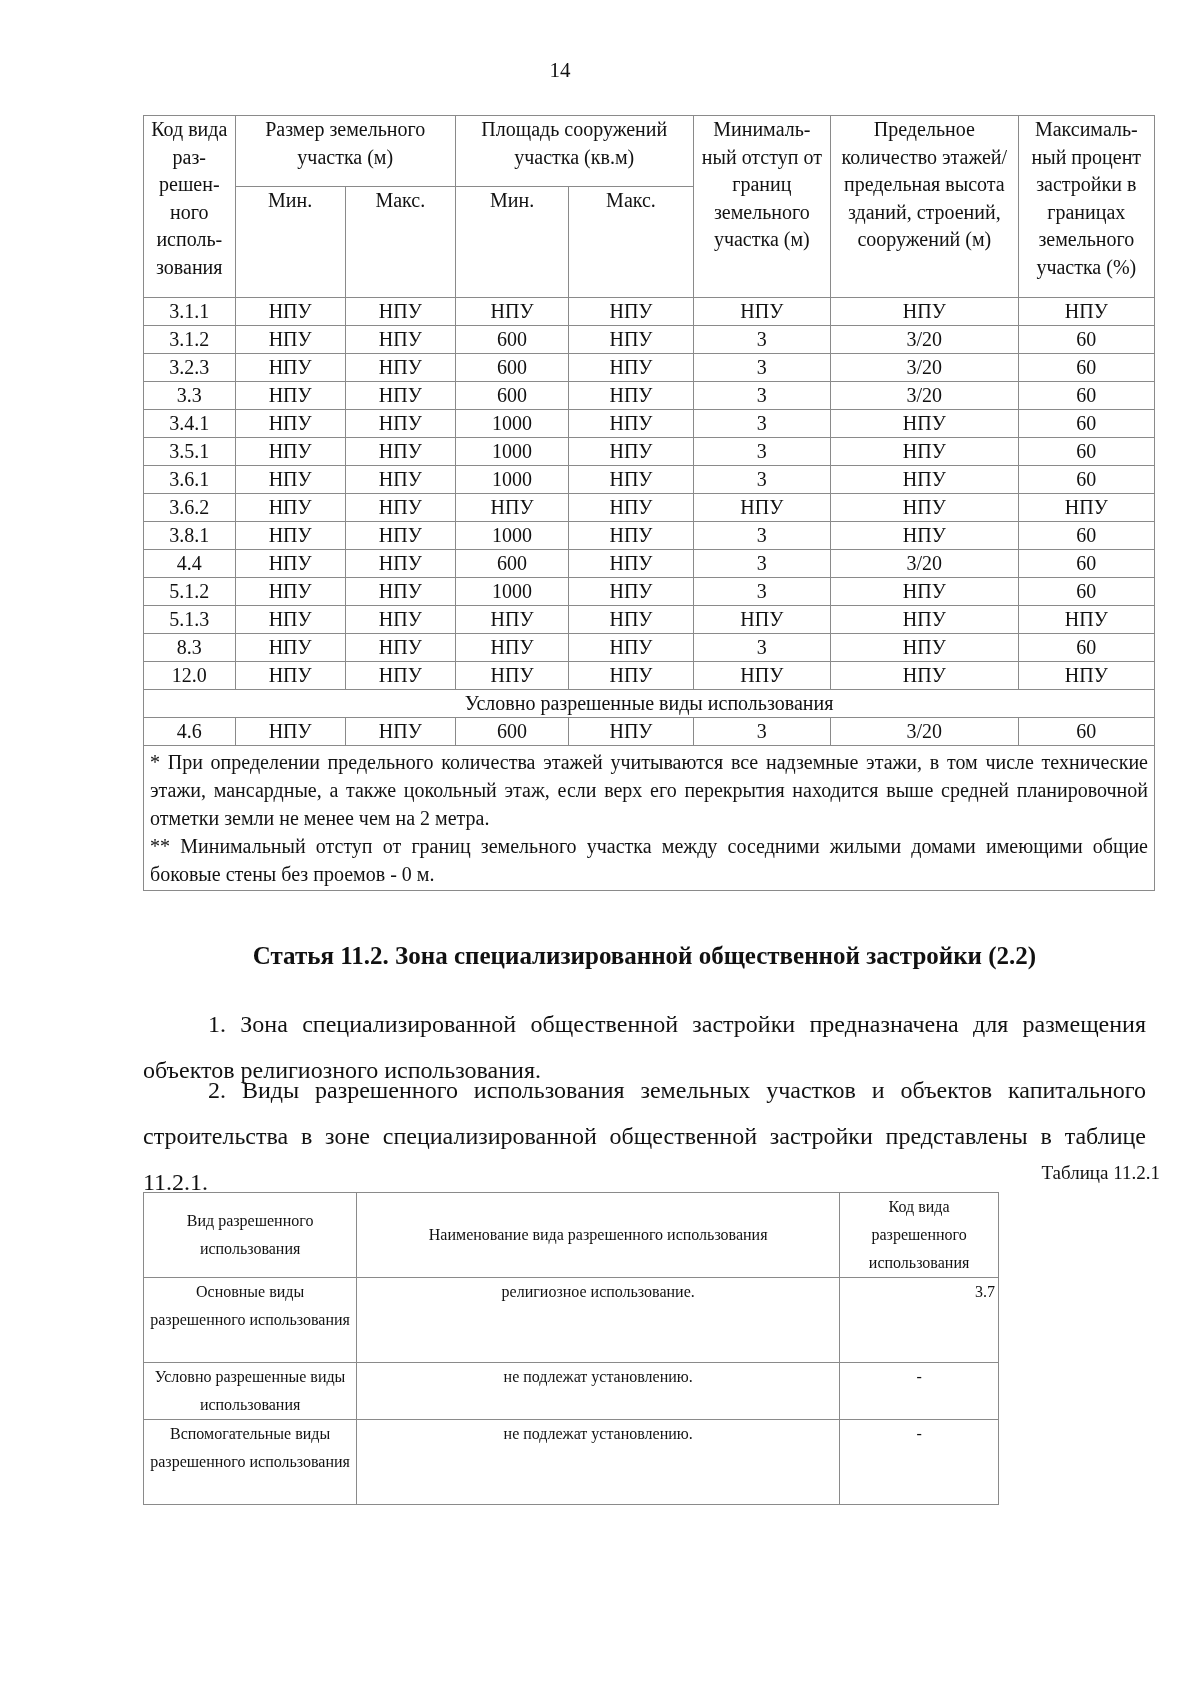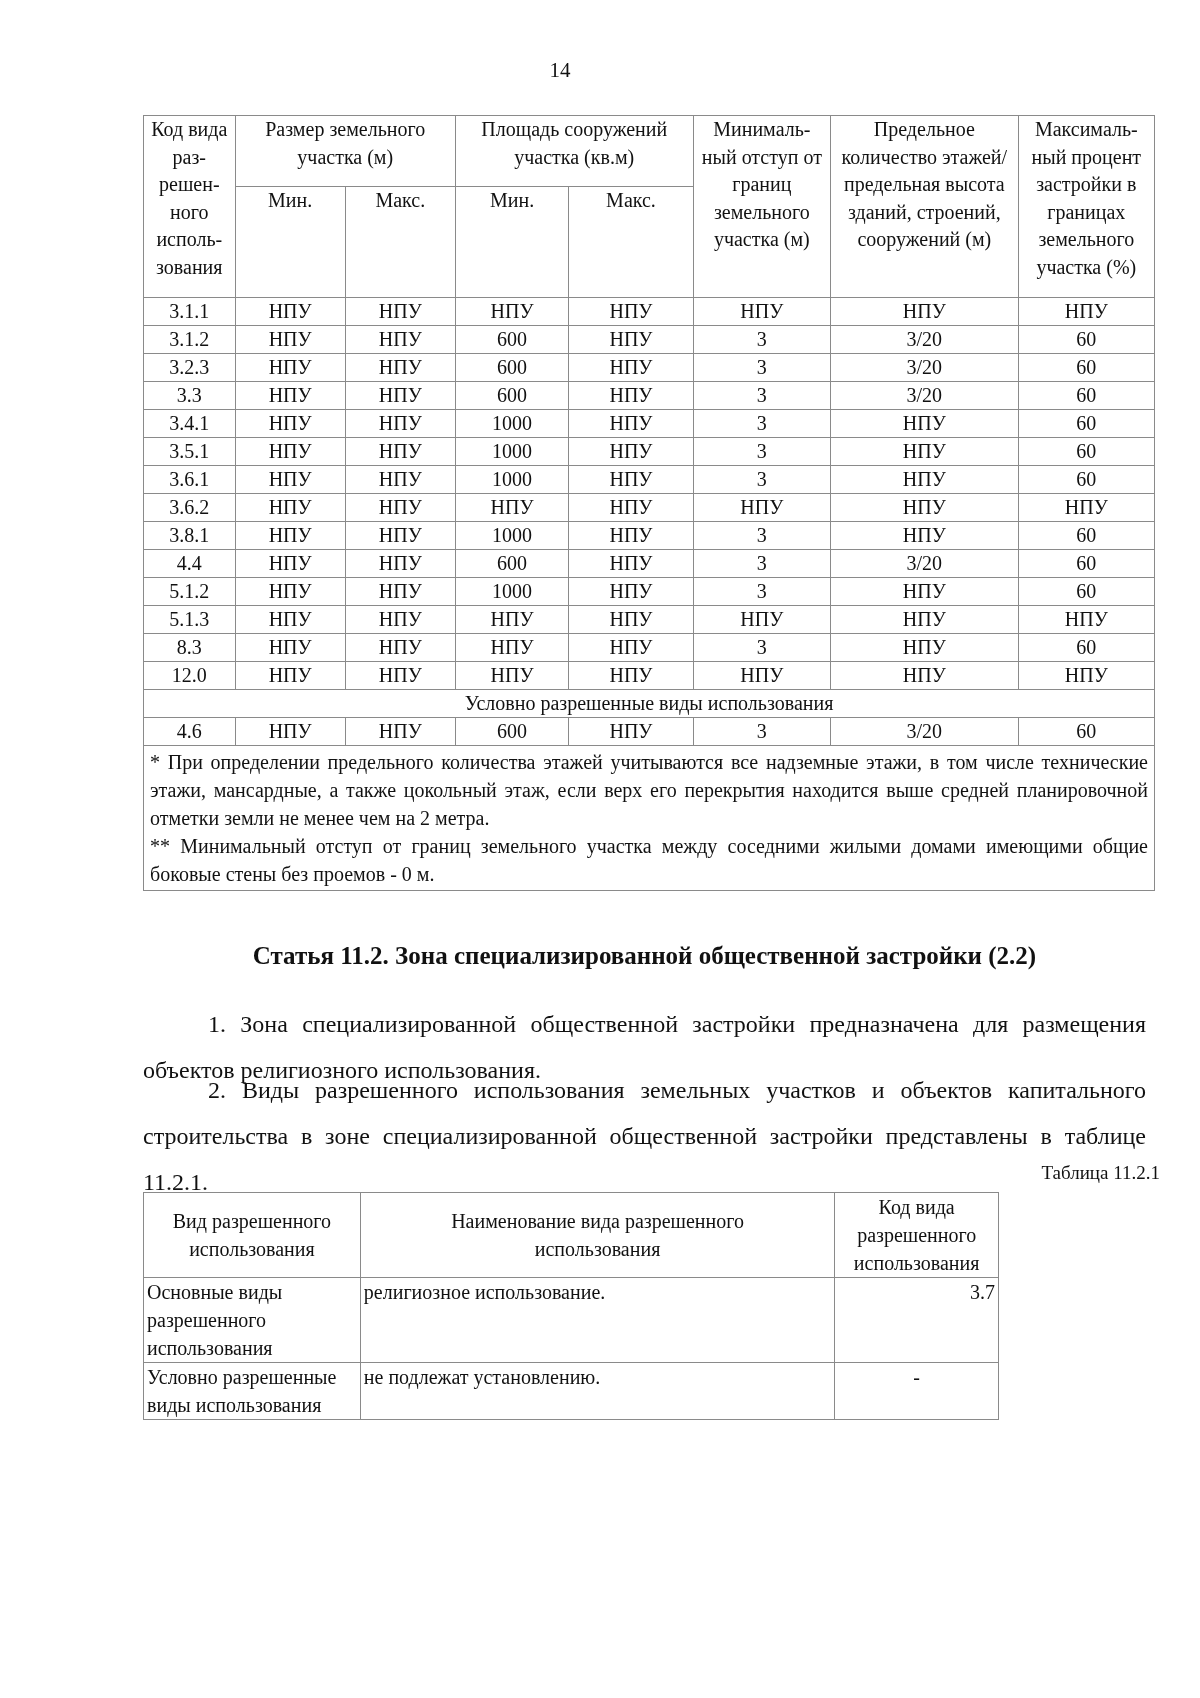--- a/index.html
+++ b/index.html
@@ -10,22 +10,22 @@
   .t1 td { border: 1.5px solid #8a8a8a; text-align: center; padding: 0 2px; line-height: 27px; vertical-align: top; }
   .t1 .hdr td { line-height: 27.5px; }
   .t1 .data td { height: 27px; line-height: 27px; vertical-align: middle; }
   .t1 .note td { text-align: justify; padding: 2px 6px; line-height: 28px; }
   .heading { position: absolute; left: 143px; top: 942px; width: 1003px; text-align: center; font-weight: bold; font-size: 25px; }
   .para { position: absolute; left: 143px; width: 1003px; font-size: 24px; line-height: 46px; text-align: justify; }
   .p1 { top: 1001px; }
   .p2 { top: 1067px; }
   .indent { display: inline-block; width: 65px; }
   .tcaption { position: absolute; right: 40px; top: 1162px; font-size: 19px; }
-  .t2 { position: absolute; left: 143px; top: 1192px; width: 856px; font-size: 20px; }
-  .t2 td { border: 1.5px solid #8a8a8a; padding: 0 3px; line-height: 28px; vertical-align: top; text-align: left; }
+  .t2 { position: absolute; left: 143px; top: 1192px; width: 856px; font-size: 16px; }
+  .t2 td { border: 1.5px solid #8a8a8a; padding: 0 3px; line-height: 28px; vertical-align: top; text-align: center; }
   .t2 .hdr td { text-align: center; vertical-align: middle; }
 </style>
 </head>
 <body>
 
 <div class="page-number">14</div>
 
 <table class="t1">
   <colgroup>
     <col style="width:84px">
@@ -244,14 +244,19 @@
   <tr>
     <td style="height:84px">Основные виды разрешенного использования</td>
     <td>религиозное использование.</td>
     <td style="text-align:right">3.7</td>
   </tr>
   <tr>
     <td style="height:52px">Условно разрешенные виды использования</td>
     <td>не подлежат установлению.</td>
     <td style="text-align:center">-</td>
   </tr>
+  <tr>
+    <td style="height:84px">Вспомогательные виды разрешенного использования</td>
+    <td>не подлежат установлению.</td>
+    <td style="text-align:center">-</td>
+  </tr>
 </tbody>
   </table>
 
 </body></html>

